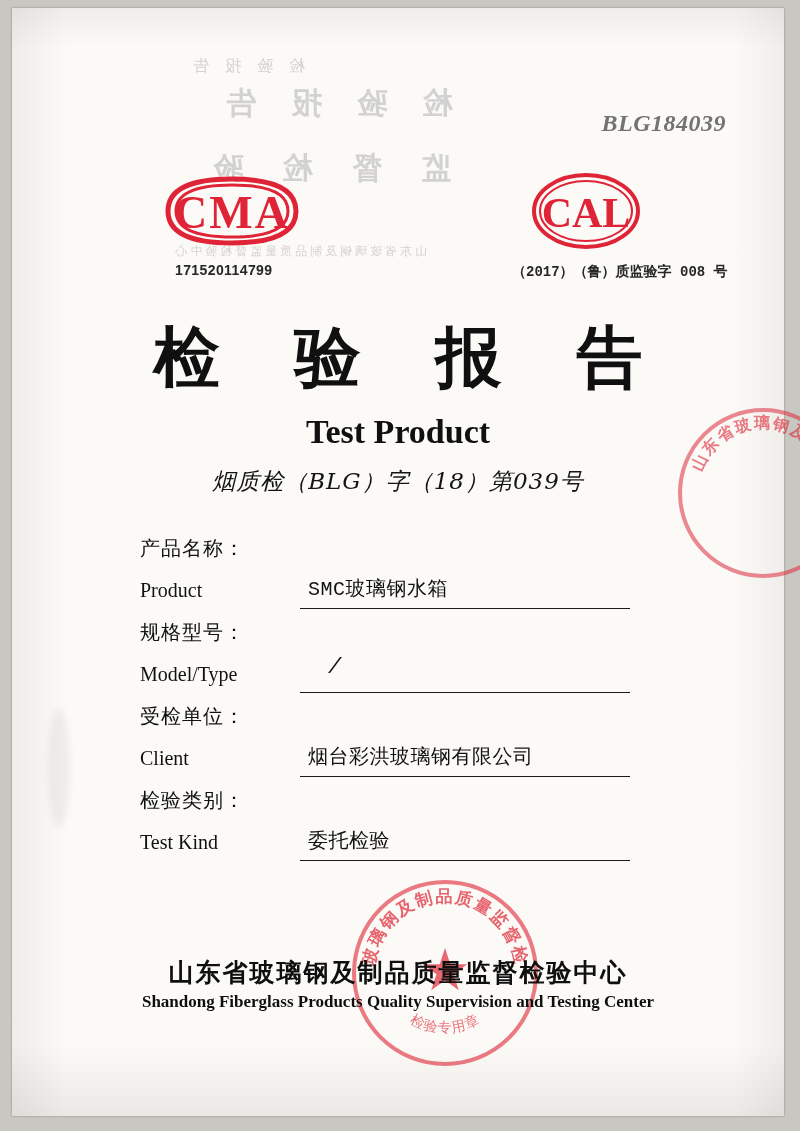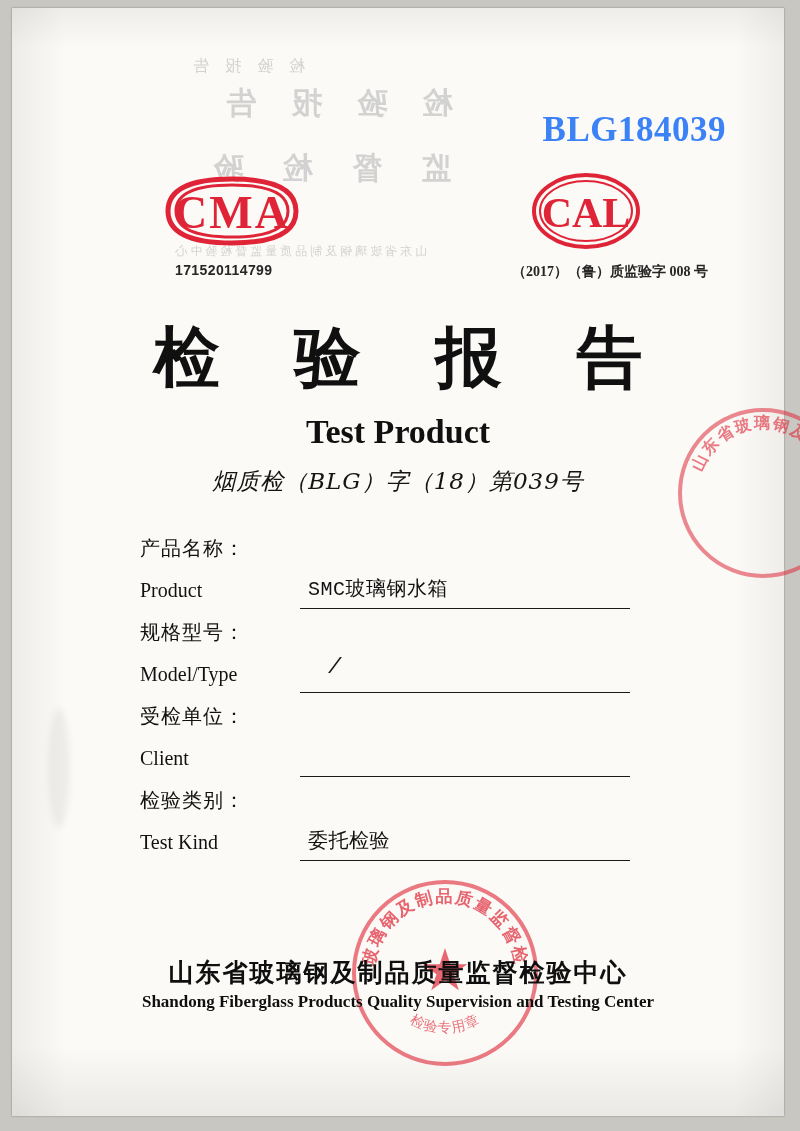--- a/index.html
+++ b/index.html
@@ -50,25 +50,26 @@
   }
   #bleed1 { left: 175px; top: 48px;  font-size: 16px; letter-spacing: 6px; }
   #bleed2 { left: 200px; top: 75px;  font-size: 30px; font-weight: bold; letter-spacing: 14px; }
   #bleed3 { left: 185px; top: 140px; font-size: 30px; font-weight: bold; letter-spacing: 16px; }
   #bleed4 { left: 160px; top: 235px; font-size: 12px; letter-spacing: 3px; }
 
   .report-no {
     position: absolute;
     right: 58px;
     top: 102px;
-    font-size: 35px;
-    font-weight: bold;
-    font-family: "Liberation Serif", serif;
-    color: #3b82f6;
+    font-size: 24px;
+    font-weight: bold;
+    font-family: "Liberation Serif", serif;
+    color: #737373;
     letter-spacing: 0.5px;
+    font-style: italic;
   }
 
   
   .cma {
     position: absolute;
     left: 148px;
     top: 166px;
     width: 144px;
     height: 74px;
     text-align: right;
@@ -94,21 +95,21 @@
     height: 80px;
   }
   .cal-code {
     position: absolute;
     left: 500px;
     top: 255px;
     font-size: 14px;
     font-weight: bold;
     color: #262626;
     letter-spacing: 0px;
-    font-family: Liberation Serif, serif;
+    font-family: Liberation Mono, monospace;
   }
 
   .title-cn {
     position: absolute;
     left: 0;
     right: 0;
     top: 305px;
     text-align: center;
     font-size: 66px;
     font-weight: bold;
@@ -345,20 +346,21 @@
       <div class="field">
         <div class="f-cn">规格型号：</div>
         <div class="f-en">Model/Type</div>
         <div class="f-val slash">/</div>
         <div class="f-line"></div>
       </div>
 
       <div class="field">
         <div class="f-cn">受检单位：</div>
         <div class="f-en">Client</div>
+        <div class="f-val">烟台彩洪玻璃钢有限公司</div>
         <div class="f-line"></div>
       </div>
 
       <div class="field">
         <div class="f-cn">检验类别：</div>
         <div class="f-en">Test Kind</div>
         <div class="f-val">委托检验</div>
         <div class="f-line"></div>
       </div>
 

